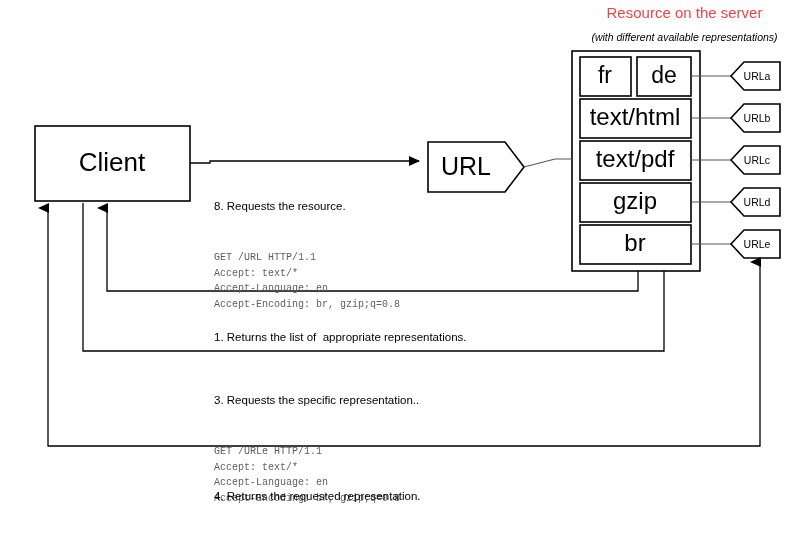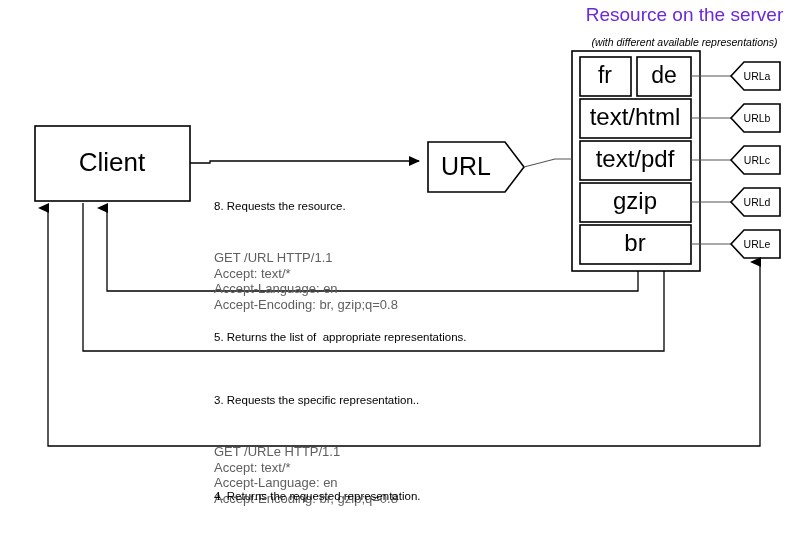--- a/index.html
+++ b/index.html
@@ -56,22 +56,22 @@
 
   .title-block {
     position: absolute;
     left: 568px;
     top: 4px;
     width: 233px;
     text-align: center;
   }
   .title-main {
     font-family: "Liberation Sans", sans-serif;
-    font-size: 19px;
-    color: #6d28d9;
+    font-size: 15px;
+    color: #ef4444;
     line-height: 1.15;
     white-space: nowrap;
   }
   .title-sub {
     font-family: "Liberation Sans", sans-serif;
     font-size: 10.5px;
     font-style: italic;
     color: #000000;
     line-height: 1.2;
     margin-top: 10px;
@@ -83,22 +83,22 @@
     white-space: pre;
   }
   .step-head {
     font-family: "Liberation Sans", sans-serif;
     font-size: 11.5px;
     color: #000000;
     line-height: 15px;
     white-space: pre;
   }
   .step-code {
-    font-family: Liberation Sans, sans-serif;
-    font-size: 13px;
+    font-family: Liberation Mono, monospace;
+    font-size: 10px;
     color: #5f5f5f;
     line-height: 15.5px;
     white-space: pre;
   }
   #step-1 { left: 214px; top: 163px; }
   #step-2 { left: 214px; top: 294px; }
   #step-3 { left: 214px; top: 357px; }
   #step-4 { left: 214px; top: 453px; }
 </style>
 </head>
@@ -180,21 +180,21 @@
 
   <div class="step-block" id="step-1">
     <div class="step-head">8. Requests the resource.</div>
     <div class="step-code">GET /URL HTTP/1.1
 Accept: text/*
 Accept-Language: en
 Accept-Encoding: br, gzip;q=0.8</div>
   </div>
 
   <div class="step-block" id="step-2">
-    <div class="step-head">5. Returns the list of  appropriate representations.</div>
+    <div class="step-head">1. Returns the list of  appropriate representations.</div>
   </div>
 
   <div class="step-block" id="step-3">
     <div class="step-head">3. Requests the specific representation..</div>
     <div class="step-code">GET /URLe HTTP/1.1
 Accept: text/*
 Accept-Language: en
 Accept-Encoding: br, gzip;q=0.8</div>
   </div>
 

